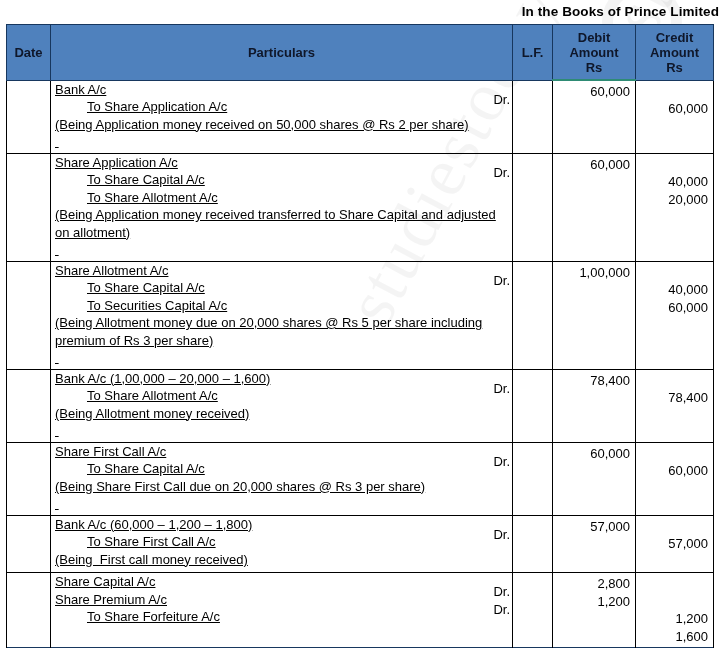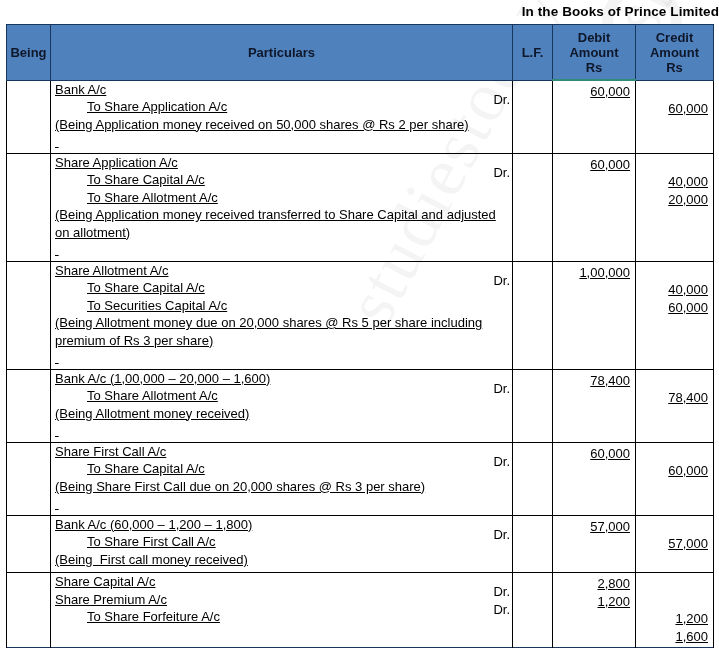--- a/index.html
+++ b/index.html
@@ -118,21 +118,20 @@
 
   td.part-cell {
     position: relative;
     padding: 0 0 2px 4px;
     text-decoration: underline;
   }
   td.amt-cell {
     text-align: right;
     padding: 2px 5px 2px 2px;
     white-space: nowrap;
-    text-decoration: underline;
   }
 
   
   .pline {
     display: block;
     position: relative;
     white-space: pre;
     padding-right: 26px;
   }
   .pline.indent { padding-left: 32px; }
@@ -167,21 +166,21 @@
     <table class="journal">
       <colgroup>
         <col class="c-date">
           <col class="c-part">
           <col class="c-lf">
           <col class="c-deb">
           <col class="c-cre">
       </colgroup>
       <thead>
         <tr>
-          <th class="th-date">Being</th>
+          <th class="th-date">Date</th>
           <th class="th-part">Particulars</th>
           <th class="th-lf">L.F.</th>
           <th class="th-deb">
             <div>Debit</div>
             <div>Amount</div>
             <div>Rs</div>
           </th>
           <th class="th-cre">
             <div>Credit</div>
             <div>Amount</div>

